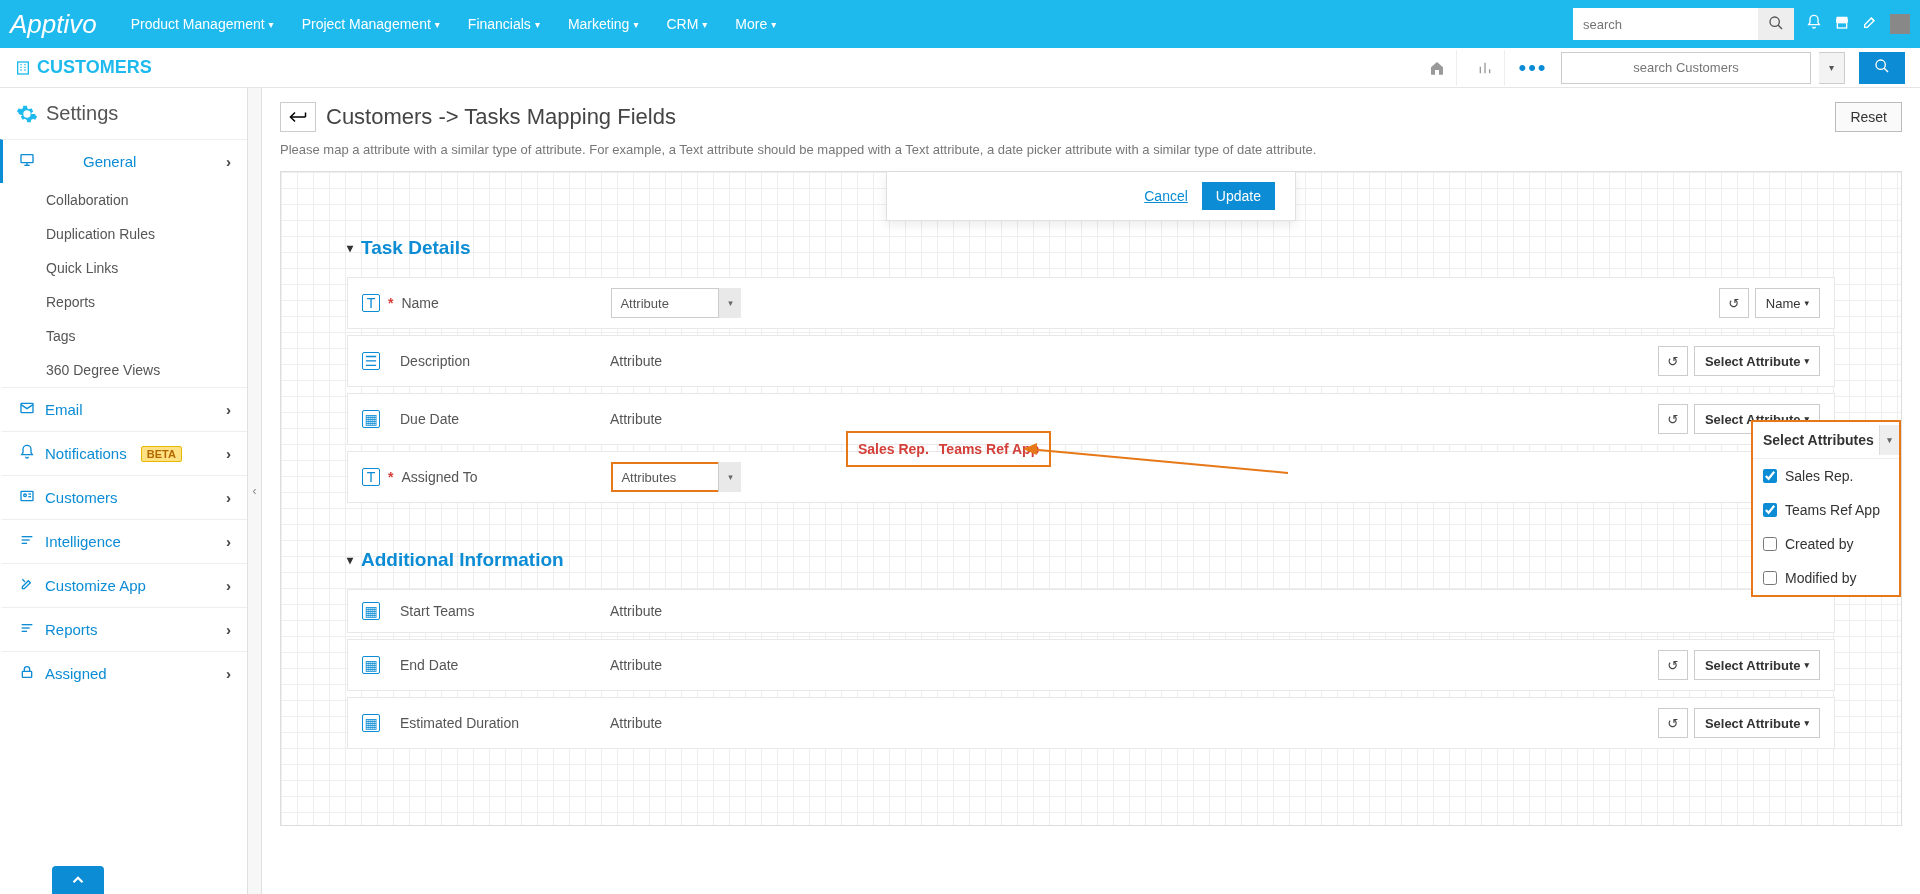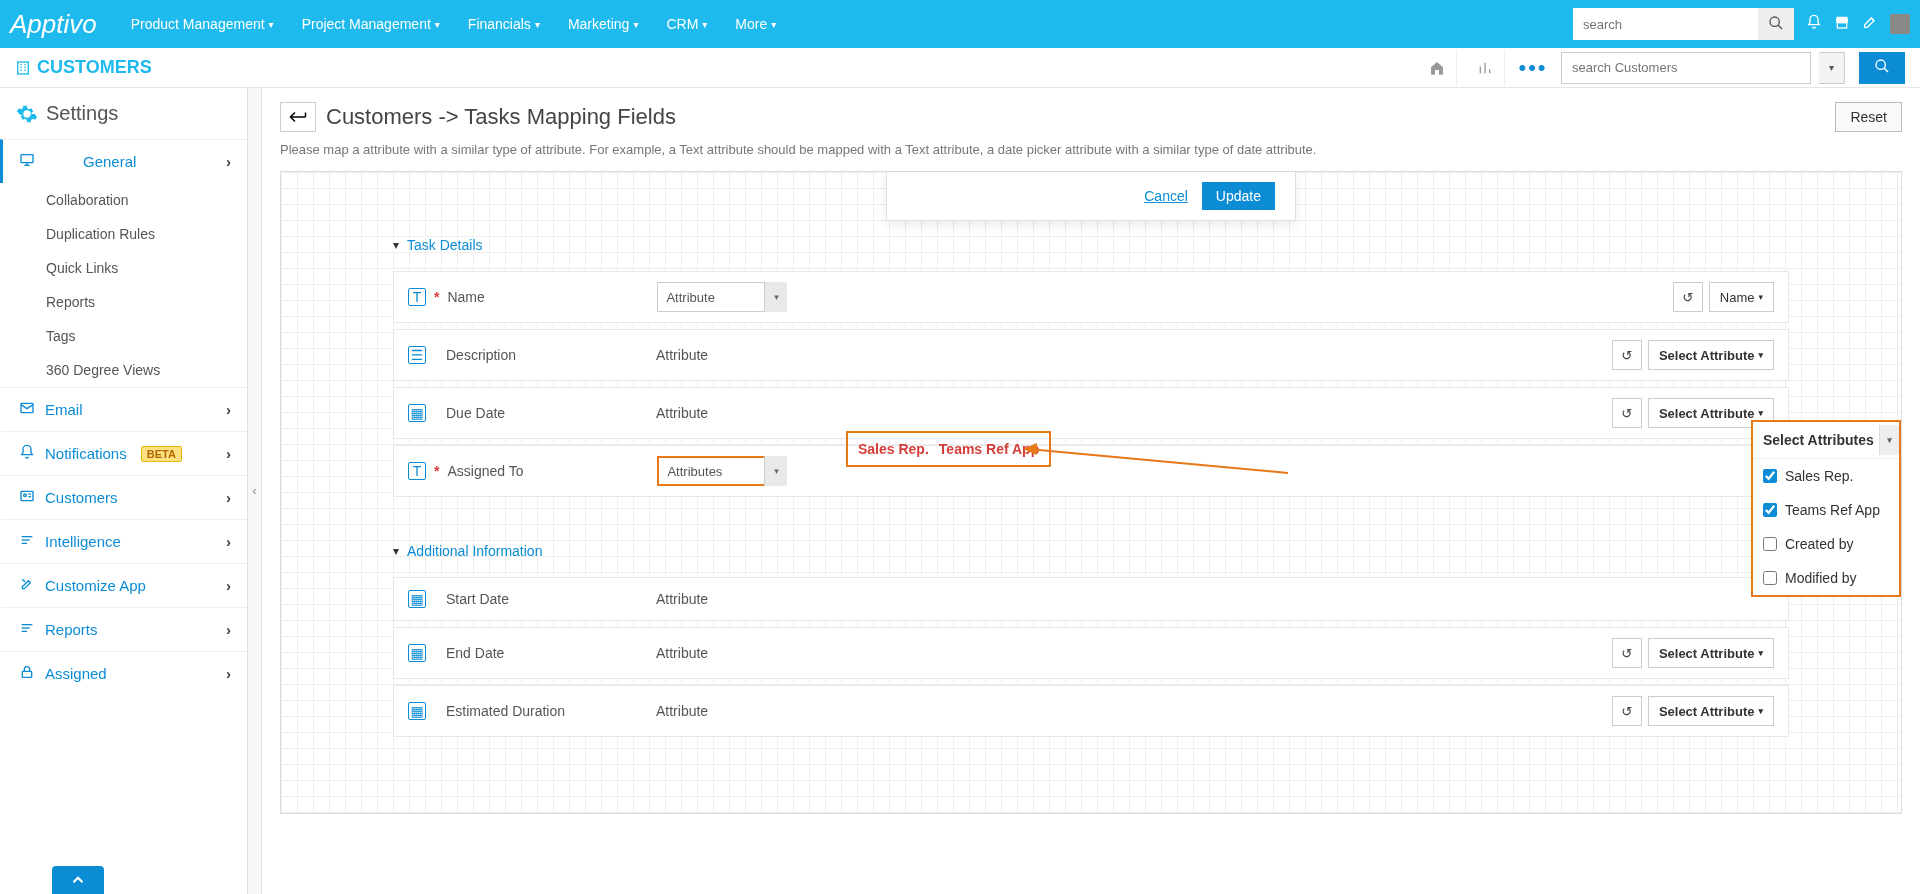--- a/index.html
+++ b/index.html
@@ -17,21 +17,21 @@
 .search-btn { width: 36px; height: 32px; background: #eee; border: none; cursor: pointer; color: #555; }
 .topnav-icon { color: #fff; cursor: pointer; font-size: 18px; }
 .avatar-sm { width: 20px; height: 20px; background: #888; }
 
 .subheader { height: 40px; border-bottom: 1px solid #e5e5e5; display: flex; align-items: center; padding: 0 15px; }
 .subheader-title { color: #1EBAED; font-size: 18px; font-weight: 600; display: flex; align-items: center; gap: 6px; }
 .subheader-title .bldg-icon { color: #1EBAED; }
 .subheader-right { margin-left: auto; display: flex; align-items: center; gap: 8px; }
 .sub-icon { width: 40px; height: 36px; display: flex; align-items: center; justify-content: center; color: #999; cursor: pointer; border-right: 1px solid #eee; font-size: 18px; }
 .sub-icon.active { color: #0b8cd4; }
-.sub-search { height: 32px; border: 1px solid #ccc; width: 250px; padding: 12px 10px; font-size: 13px; }
+.sub-search { height: 32px; border: 1px solid #ccc; width: 250px; padding: 12px 10px; font-size: 13px; text-align: center; }
 .sub-search-caret { width: 26px; height: 32px; border: 1px solid #ccc; border-left: none; background: #f3f3f3; cursor: pointer; display: flex; align-items: center; justify-content: center; font-size: 10px; color: #555;}
 .sub-search-btn { width: 46px; height: 32px; background: #0b8cd4; border: none; color: #fff; cursor: pointer; margin-left: 6px; }
 
 .body-wrap { display: flex; height: calc(100vh - 88px); }
 
 .sidebar { width: 248px; border-right: 1px solid #e0e0e0; background: #fff; position: relative; overflow: hidden; }
 .sidebar-scroll { height: 100%; overflow-y: auto; }
 .sidebar-scroll::-webkit-scrollbar { width: 10px; }
 .sidebar-scroll::-webkit-scrollbar-thumb { background: #ccc; border-radius: 4px; }
 .settings-hdr { padding: 14px 16px; font-size: 20px; color: #555; display: flex; align-items: center; gap: 8px; }
@@ -44,28 +44,28 @@
 .collapse-blue { position: absolute; bottom: 0; left: 52px; width: 52px; height: 28px; background: #0b8cd4; color: #fff; display: flex; align-items: center; justify-content: center; border-radius: 4px 4px 0 0; cursor: pointer; font-size: 18px; }
 .collapse-handle { width: 14px; background: #f7f7f7; border-right: 1px solid #e0e0e0; display: flex; align-items: center; justify-content: center; cursor: pointer; color: #888; font-size: 12px; }
 
 .main { flex: 1; background: #fff; overflow: auto; position: relative; }
 .main-header { padding: 14px 18px 6px; display: flex; align-items: center; }
 .back-btn { width: 36px; height: 30px; border: 1px solid #ccc; background: #fff; cursor: pointer; margin-right: 10px; display: flex; align-items: center; justify-content: center; font-size: 18px; }
 .page-title { font-size: 22px; color: #444; font-weight: 400; }
 .reset-btn { margin-left: auto; border: 1px solid #bbb; background: #fafafa; padding: 6px 14px; cursor: pointer; font-size: 14px; color: #333; }
 .help-text { padding: 4px 18px 14px; color: #777; font-size: 13px; }
 
-.canvas { margin: 0 18px 18px; background-image: linear-gradient(#eee 1px, transparent 1px), linear-gradient(90deg, #eee 1px, transparent 1px); background-size: 16px 16px; border: 1px solid #ddd; padding: 55px 112px 40px; position: relative; min-height: 540px; }
+.canvas { margin: 0 18px 18px; background-image: linear-gradient(#eee 1px, transparent 1px), linear-gradient(90deg, #eee 1px, transparent 1px); background-size: 16px 16px; border: 1px solid #ddd; padding: 55px 66px 40px; position: relative; min-height: 540px; }
 .canvas::-webkit-scrollbar { width: 10px; }
 
 .floating-bar { position: absolute; top: 0; left: 50%; transform: translateX(-50%); background: #fff; padding: 10px 20px; border: 1px solid #e0e0e0; border-top: none; box-shadow: 0 4px 10px rgba(0,0,0,0.08); display: flex; gap: 14px; align-items: center; width: 410px; justify-content: flex-end; }
 .link-cancel { color: #0b8cd4; text-decoration: underline; cursor: pointer; }
 .btn-update { background: #0b8cd4; color: #fff; border: none; padding: 6px 14px; cursor: pointer; font-size: 14px; }
 
-.section-hdr { color: #0b8cd4; font-size: 14px; font-weight: 400; margin: 10px 0 18px; display: flex; align-items: center; gap: 6px; cursor: pointer; text-align: right; }
+.section-hdr { color: #0b8cd4; font-size: 19px; font-weight: 700; margin: 10px 0 18px; display: flex; align-items: center; gap: 6px; cursor: pointer; text-align: right; }
 .section-hdr::before { content: "▾"; color: #333; font-size: 12px; margin-right: 2px; }
 
 .field-row { background: #fff; border: 1px solid #e8e8e8; padding: 10px 14px; margin-bottom: 6px; display: flex; align-items: center; min-height: 44px; }
 .field-icon { width: 18px; height: 18px; margin-right: 6px; color: #0b8cd4; display: inline-flex; align-items: center; justify-content: center; font-size: 14px; border: 1px solid #0b8cd4; border-radius: 2px; }
 .req-star { color: #d43f3a; font-weight: bold; margin: 0 8px 0 2px; }
 .field-label { color: #555; font-size: 14px; min-width: 210px; }
 .mid-col { color: #555; font-size: 14px; }
 .attr-select { width: 130px; height: 30px; border: 1px solid #ccc; background: #fff; padding: 0 8px; font-size: 13px; color: #555; appearance: none; position: relative; display: flex; align-items: center; }
 .attr-select-wrap { position: relative; }
 .attr-select-wrap::after { content: "▾"; position: absolute; right: 0; top: 0; width: 22px; height: 30px; background: #e9e9e9; border-left: 1px solid #ccc; display: flex; align-items: center; justify-content: center; font-size: 9px; color: #666; pointer-events: none; }
@@ -346,21 +346,21 @@
       <div class="attr-select-wrap">
               <div class="attr-select highlight-box">Attributes</div>
             </div>
       <div class="right-ctrls"></div>
     </div>
           <div style="height: 30px;"></div>
           <div class="section-hdr">Additional Information</div>
           <div class="field-row">
       <span class="field-icon">▦</span>
       <span style="width:14px;"></span>
-      <span class="field-label">Start Date</span>
+      <span class="field-label">Start Teams</span>
       <span class="mid-col">Attribute</span>
       <div class="right-ctrls"></div>
     </div>
           <div class="field-row">
       <span class="field-icon">▦</span>
       <span style="width:14px;"></span>
       <span class="field-label">End Date</span>
       <span class="mid-col">Attribute</span>
       <div class="right-ctrls">
               <button class="reset-mini">↺</button>

